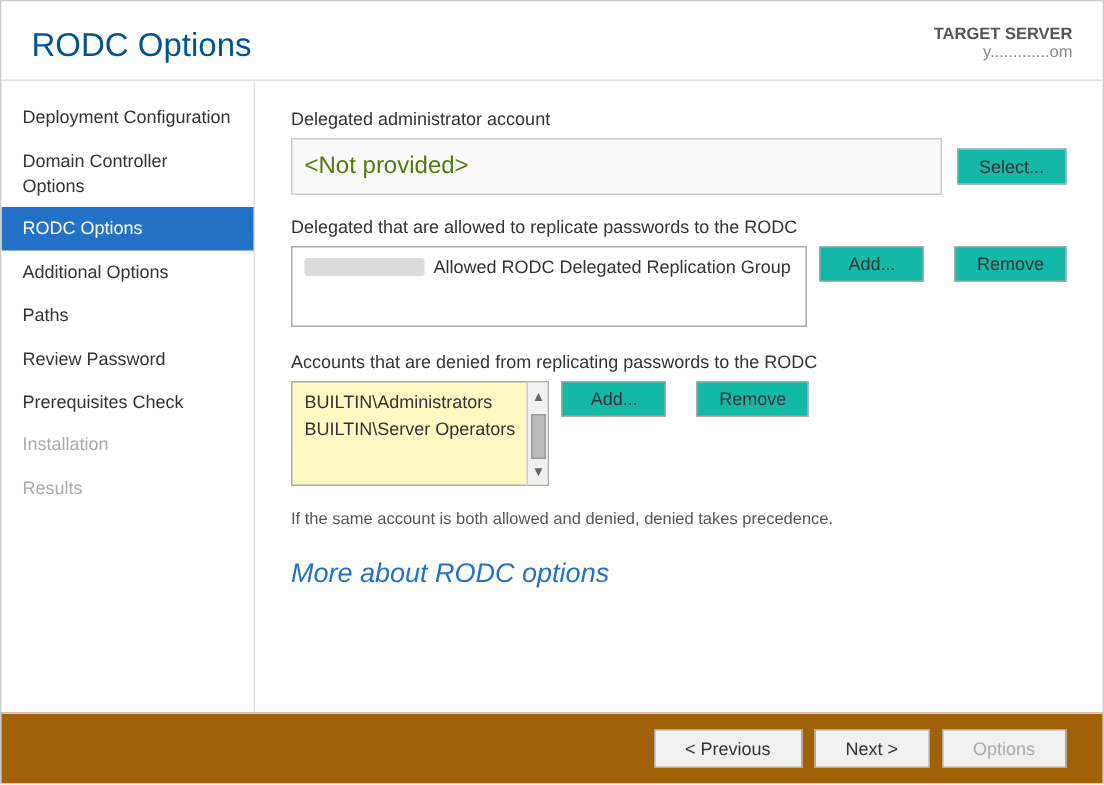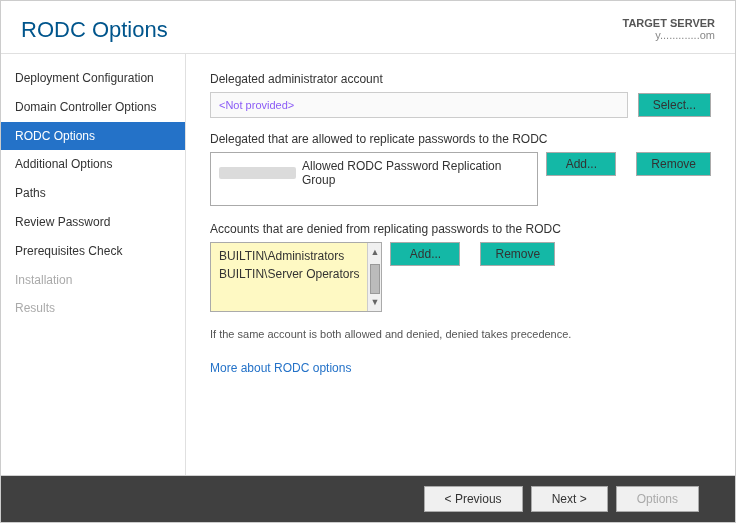--- a/index.html
+++ b/index.html
@@ -59,21 +59,21 @@
 
     
     .main-area {
       display: flex;
       flex: 1;
       overflow: hidden;
     }
 
     
     .sidebar {
-      width: 185px;
+      width: 169px;
       background: #fff;
       border-right: 1px solid #e0e0e0;
       padding-top: 10px;
       flex-shrink: 0;
     }
 
     .sidebar-item {
       padding: 6px 14px;
       cursor: pointer;
       font-size: 12px;
@@ -107,26 +107,26 @@
 
     .delegated-row {
       display: flex;
       align-items: center;
       margin-bottom: 14px;
       gap: 10px;
     }
 
     .delegated-value {
       flex: 1;
-      font-size: 11px;
-      color: #8b5cf6;
+      font-size: 16px;
+      color: #4d7c0f;
       border: 1px solid #ccc;
       background: #fafafa;
       padding: 4px 8px;
-      height: 26px;
+      height: 38px;
       display: flex;
       align-items: center;
     }
 
     .section-box {
       margin-bottom: 16px;
     }
 
     .list-box {
       border: 1px solid #aaa;
@@ -171,23 +171,24 @@
 
     .note-text {
       font-size: 11px;
       color: #555;
       margin-top: 8px;
       margin-bottom: 10px;
     }
 
     .link {
       color: #2472c8;
-      font-size: 12px;
+      font-size: 18px;
       cursor: pointer;
       text-decoration: none;
+      font-style: italic;
     }
 
     .scrollbar-thumb {
       width: 10px;
       height: 30px;
       background: #bbb;
       margin-top: 4px;
       border: 1px solid #999;
     }
 
@@ -195,22 +196,22 @@
       font-size: 9px;
       color: #666;
       line-height: 14px;
       cursor: pointer;
       user-select: none;
     }
 
     
     .footer {
       border-top: 1px solid #d0d0d0;
-      background: #404040;
-      padding: 10px 36px;
+      background: #a16207;
+      padding: 10px 24px;
       display: flex;
       justify-content: flex-end;
       gap: 8px;
       align-items: center;
     }
 
     .footer-btn {
       padding: 5px 20px;
       font-size: 12px;
       background: #f0f0f0;
@@ -301,21 +302,21 @@
         <div class="delegated-value">&lt;Not provided&gt;</div>
         <button class="btn">Select...</button>
       </div>
 
       <div class="section-box">
         <div class="section-label">Delegated that are allowed to replicate passwords to the RODC</div>
         <div class="list-with-buttons">
           <div class="list-box" style="min-height:54px;">
             <div class="list-box-item" style="display:flex; align-items:center; gap:6px;">
               <span style="display:inline-block; width:80px; height:12px; background:#ccc; border-radius:2px; opacity:0.7;"></span>
-              <span>Allowed RODC Password Replication Group</span>
+              <span>Allowed RODC Delegated Replication Group</span>
             </div>
           </div>
           <div class="list-buttons">
             <button class="btn">Add...</button>
             <button class="btn">Remove</button>
           </div>
         </div>
       </div>
 
       <div class="section-box">

